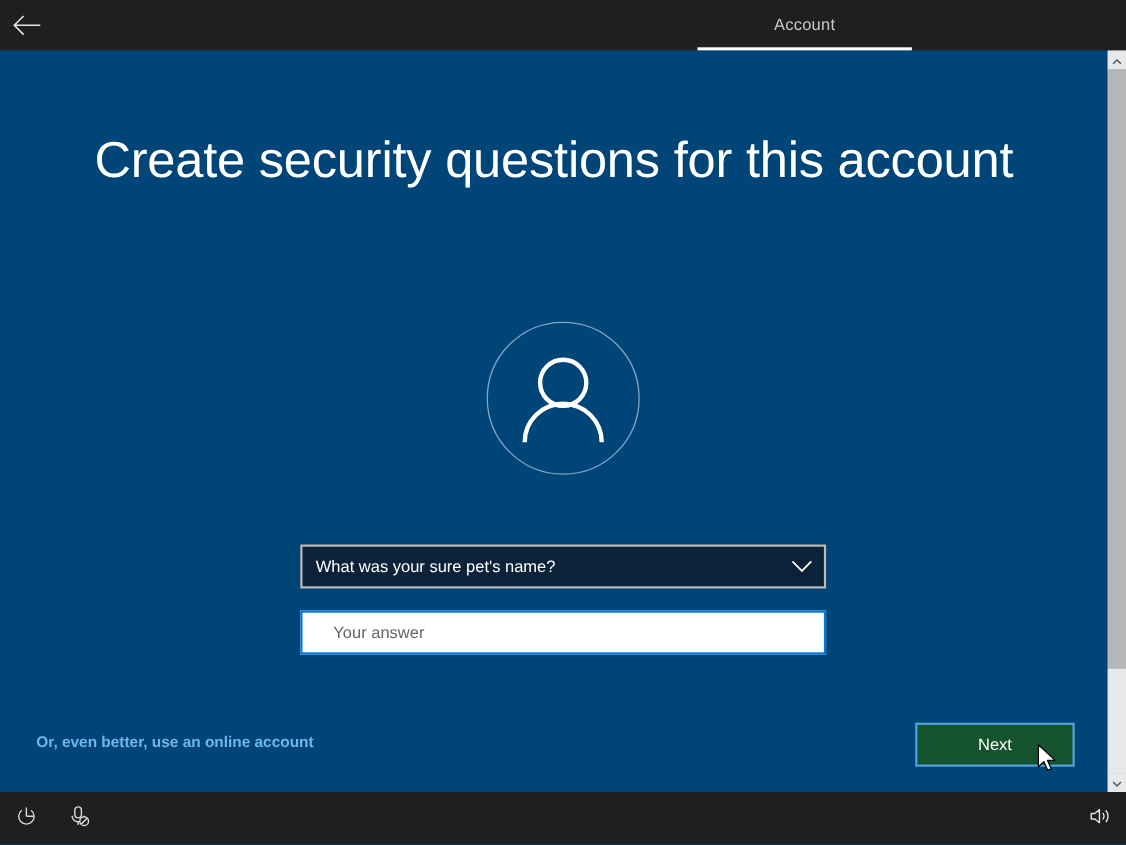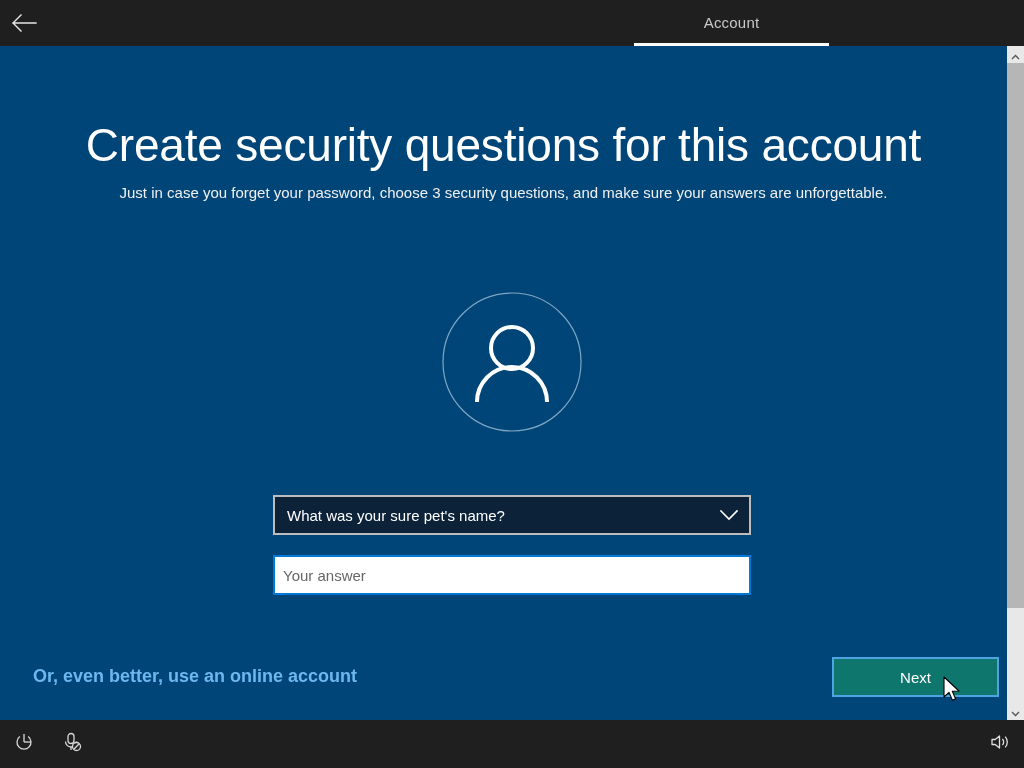--- a/index.html
+++ b/index.html
@@ -169,47 +169,47 @@
   }
   .answer-input input {
     border: none;
     outline: none;
     background: transparent;
     width: 100%;
     height: 100%;
     font-family: "Liberation Sans", sans-serif;
     font-size: 15px;
     color: #a16207;
-    padding: 0 0 0 8px;
+    padding: 0 0 0 28px;
     box-sizing: border-box;
   }
   .answer-input input::placeholder {
     color: #666666;
     opacity: 1;
   }
 
   
   .online-account-link {
     position: absolute;
     left: 33px;
     top: 620px;
     color: #6cb8ee;
-    font-size: 18px;
+    font-size: 14px;
     font-weight: 600;
     cursor: default;
     white-space: nowrap;
   }
 
   .next-button {
     position: absolute;
     left: 832px;
     top: 611px;
-    width: 167px;
+    width: 145px;
     height: 40px;
-    background: #0f766e;
+    background: #14532d;
     border: 2px solid #4ea3e3;
     box-sizing: border-box;
     display: flex;
     align-items: center;
     justify-content: center;
     color: #ffffff;
     font-size: 15px;
     cursor: default;
   }
 
@@ -305,21 +305,20 @@
         <span class="tab-label">Account</span>
       </div>
     </div>
     <div class="tab-underline"></div>
   </div>
 
   <div class="content">
 
     <div class="page-title">Create security questions for this account</div>
 
-    <div class="page-subtitle">Just in case you forget your password, choose 3 security questions, and make sure your answers are unforgettable.</div>
 
     <div class="avatar">
       <span>
         <svg width="140" height="140" viewBox="0 0 140 140" fill="none">
           <circle cx="70" cy="70" r="69" stroke="#7fa6c4" stroke-width="1.2" fill="none"></circle>
           <circle cx="70" cy="56" r="21" stroke="#ffffff" stroke-width="4" fill="none"></circle>
           <path d="M35 110 a35 35 0 0 1 70 0" stroke="#ffffff" stroke-width="4" fill="none" stroke-linecap="butt"></path>
         </svg>
       </span>
     </div>

